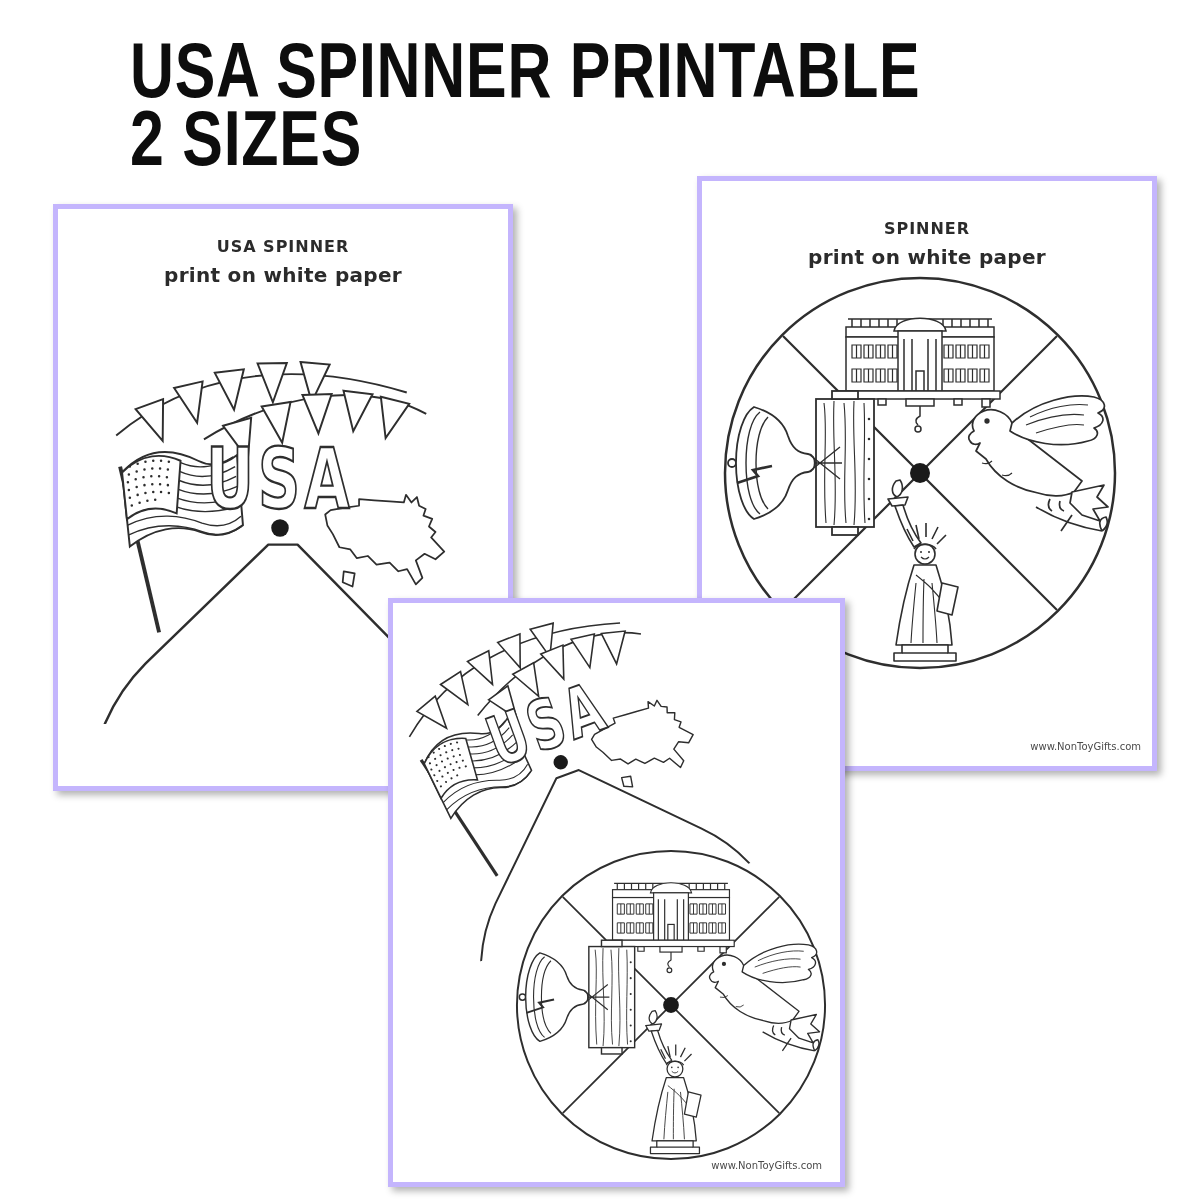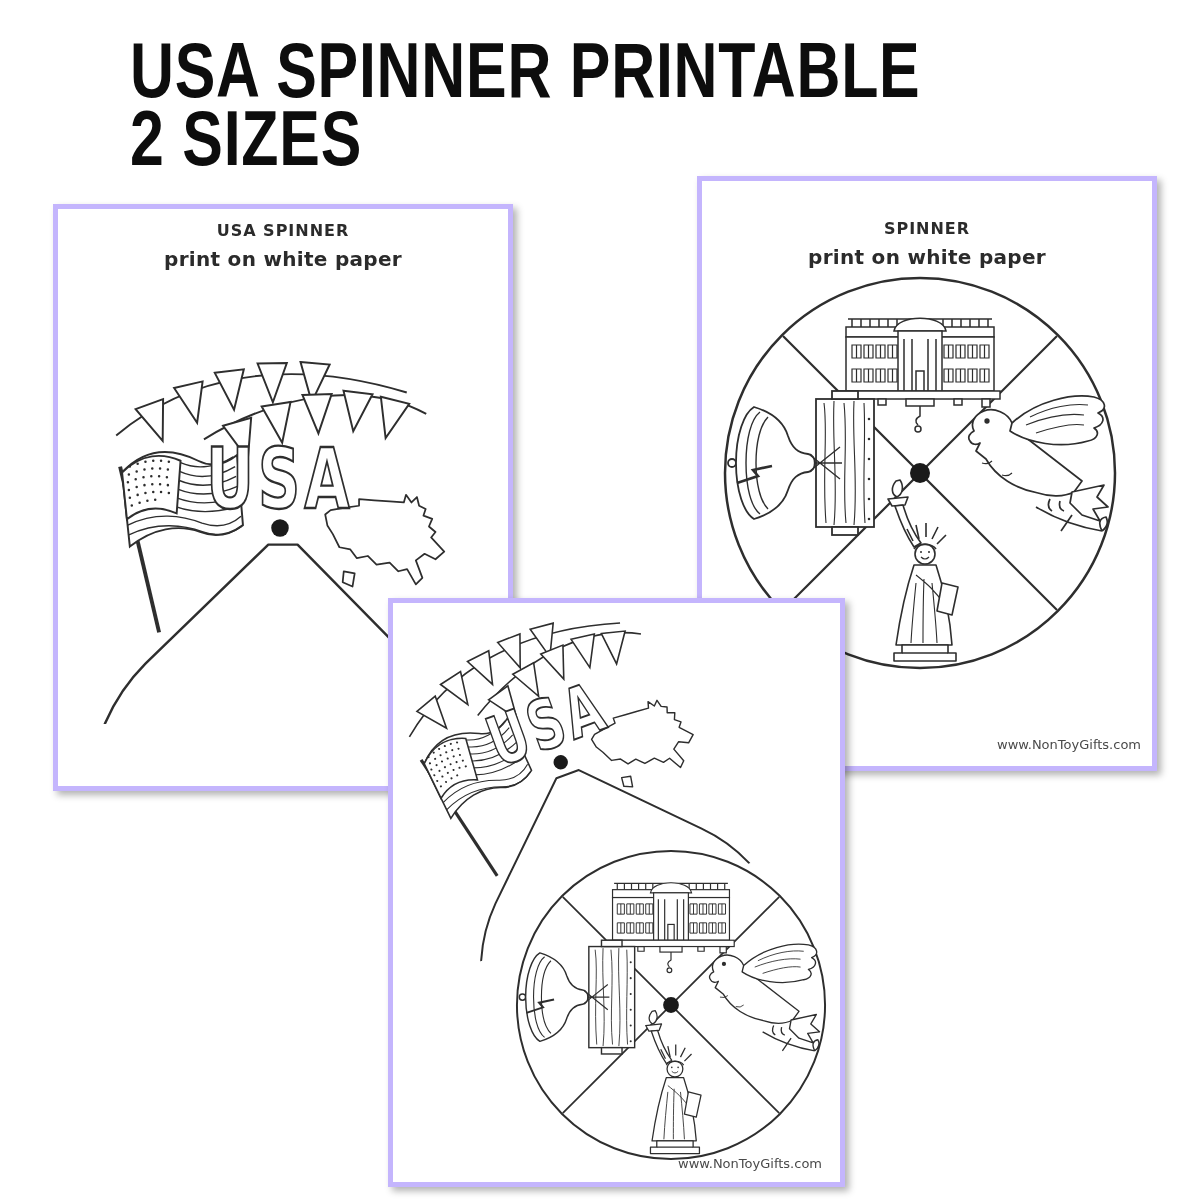--- a/index.html
+++ b/index.html
@@ -15,28 +15,28 @@
   }
   .page {
     position:absolute; background:#ffffff;
     border:5px solid #c4b5fd;
     box-shadow:4px 4px 7px rgba(0,0,0,0.30);
   }
   .page-cover    { left:53px;  top:204px; width:450px; height:577px; z-index:1; }
   .page-wheel    { left:697px; top:176px; width:450px; height:585px; z-index:1; }
   .page-combined { left:388px; top:598px; width:447px; height:579px; z-index:2; }
   .page-head { text-align:center; color:#2b2b2b; font-family:"DejaVu Sans", sans-serif; }
-  .page-cover .page-head { margin-top:12px; }
+  .page-cover .page-head { margin-top:28px; }
   .page-wheel .page-head { margin-top:38px; }
   .ph-1 { font-size:16px; font-weight:bold; letter-spacing:1px; margin-bottom:7px; }
   .ph-2 { font-size:14px; font-weight:bold; letter-spacing:1px; margin-bottom:7px; }
   .ph-3 { font-size:20px; font-weight:bold; letter-spacing:0.3px; }
   .spinner-pos { position:absolute; }
   .footer-url {
-    position:absolute; font-size:13px; color:#4a4a4a;
+    position:absolute; font-size:10px; color:#4a4a4a;
     font-family:"DejaVu Sans", sans-serif;
   }
   .page-wheel .footer-url    { right:11px; bottom:14px; }
   .page-combined .footer-url { right:18px; bottom:11px; }
   .rotated-cover { transform:rotate(-20deg); transform-origin:center center; }
   svg .ln { stroke:#2e2e2e; fill:none; }
 </style>
 </head>
 <body>
 

